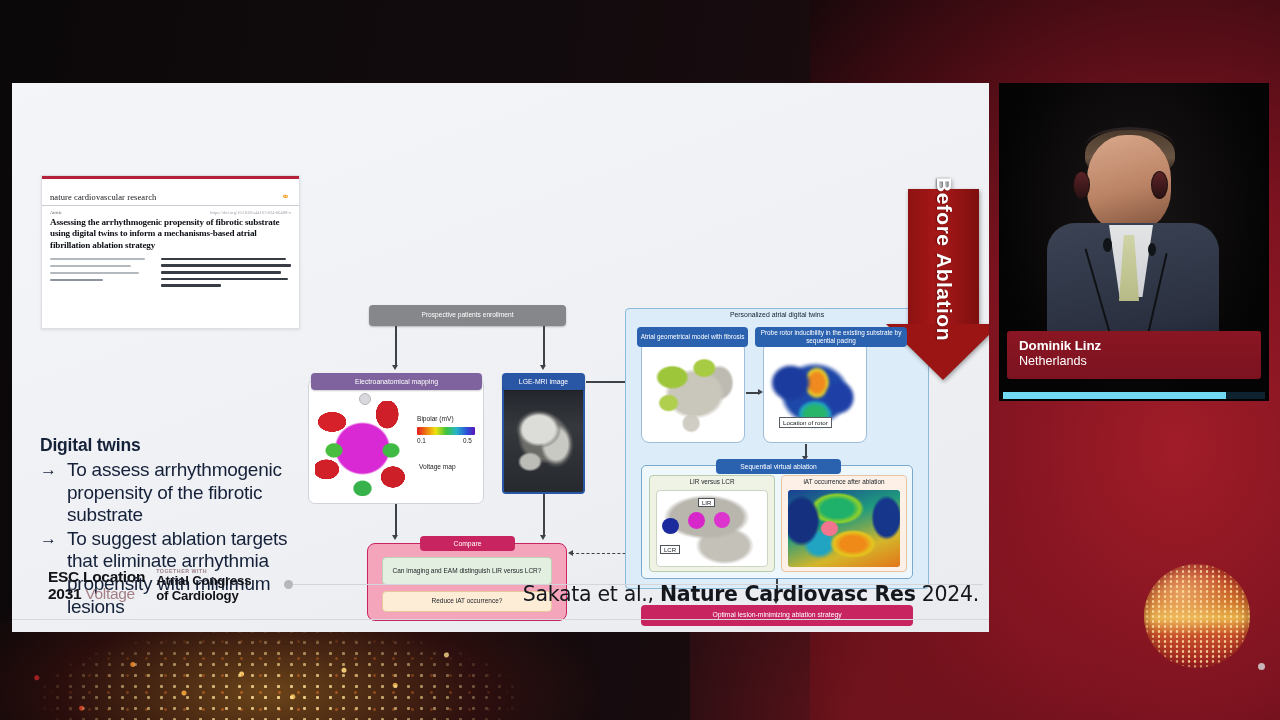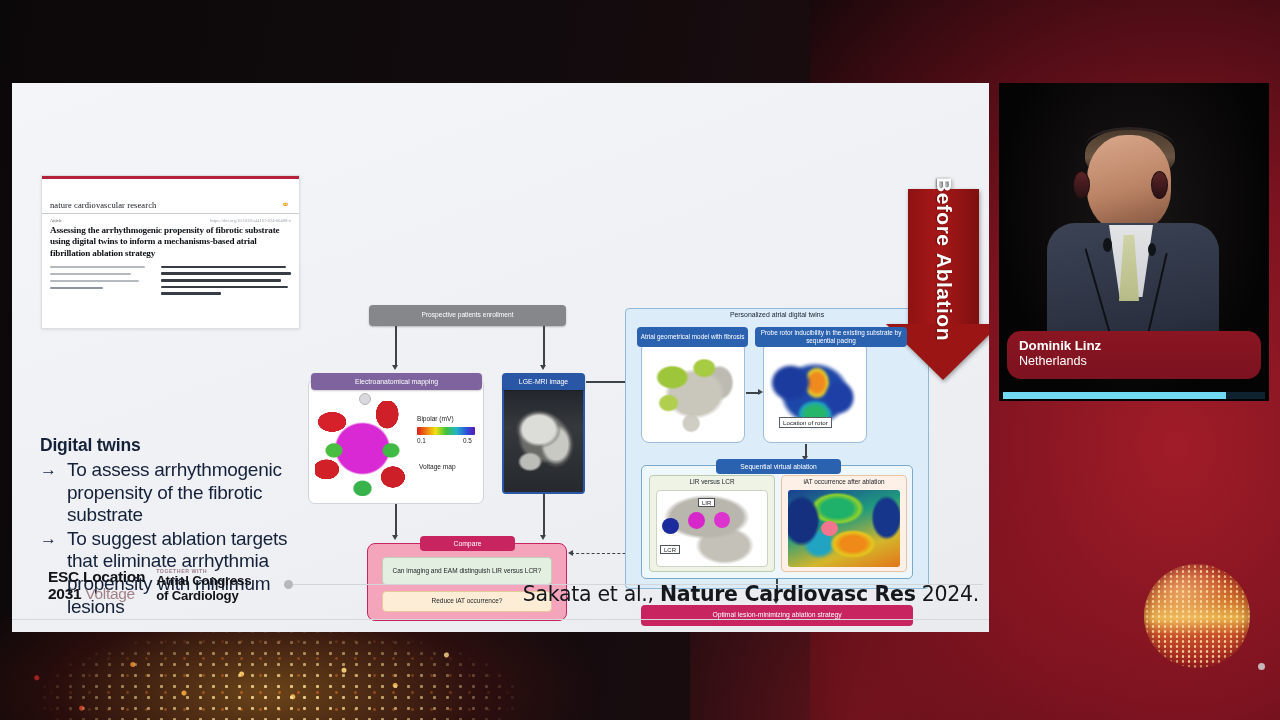--- a/index.html
+++ b/index.html
@@ -86,21 +86,21 @@
   
   .paper {
     position: absolute; left: 29px; top: 92px; width: 259px; height: 154px;
     background: #fff; border: 1px solid #dcdee3;
     box-shadow: 0 1px 3px rgba(0,0,0,.09);
     overflow: hidden; font-family: "Liberation Serif", serif;
   }
   .paper-topbar { height: 3px; background: #b3213a; width: 100%; }
   .paper-brand {
     display: flex; justify-content: space-between; align-items: center;
-    padding: 20px 8px 3px; border-bottom: .7px solid #c9ccd2;
+    padding: 12px 8px 3px; border-bottom: .7px solid #c9ccd2;
   }
   .paper-brand-name { font-size: 8.5px; color: #14171c; letter-spacing: .1px; }
   .paper-oa {
     width: 11px; height: 11px; color: #f0a020; font-size: 10px; line-height: 11px; text-align: center;
   }
   .paper-meta {
     display: flex; justify-content: space-between; align-items: center;
     padding: 4px 8px 0; font-size: 4.3px; color: #555a62;
   }
   .paper-meta .doi { color: #9aa0a9; letter-spacing: .1px; }
@@ -449,21 +449,21 @@
   }
   .v-mic2 {
     position: absolute; left: 146px; top: 168px; width: 2.4px; height: 92px;
     background: #0f1114; transform: rotate(13deg); transform-origin: bottom;
   }
   .v-mic-h1 { position: absolute; left: 104px; top: 155px; width: 9px; height: 14px; border-radius: 50%; background: #101317; }
   .v-mic-h2 { position: absolute; left: 149px; top: 160px; width: 8px; height: 13px; border-radius: 50%; background: #101317; }
   .name-plate {
     position: absolute; left: 8px; bottom: 22px; width: 254px; height: 48px;
     background: linear-gradient(180deg, #8a1622 0%, #7c1220 100%);
-    border-radius: 14px; padding: 7px 12px; color: #fff;
+    border-radius: 3px; padding: 7px 12px; color: #fff;
   }
   .name-1 { font-size: 13.4px; font-weight: bold; letter-spacing: -.1px; }
   .name-2 { font-size: 12.6px; font-weight: normal; margin-top: 1px; }
   .progress-track {
     position: absolute; left: 4px; bottom: 2px; width: 262px; height: 7px; background: #0e2230;
   }
   .progress-fill { position: absolute; left: 0; top: 0; height: 7px; width: 85%; background: #72d9f2; }
 
   
   .badge { position: absolute; right: 14px; bottom: 8px; width: 136px; height: 152px; }

